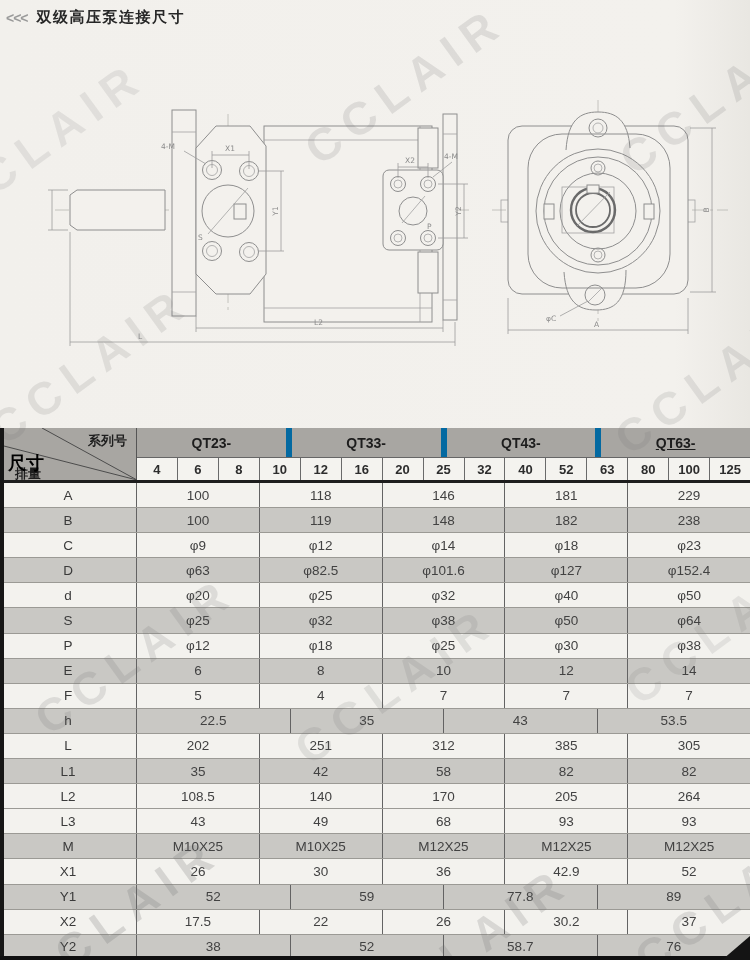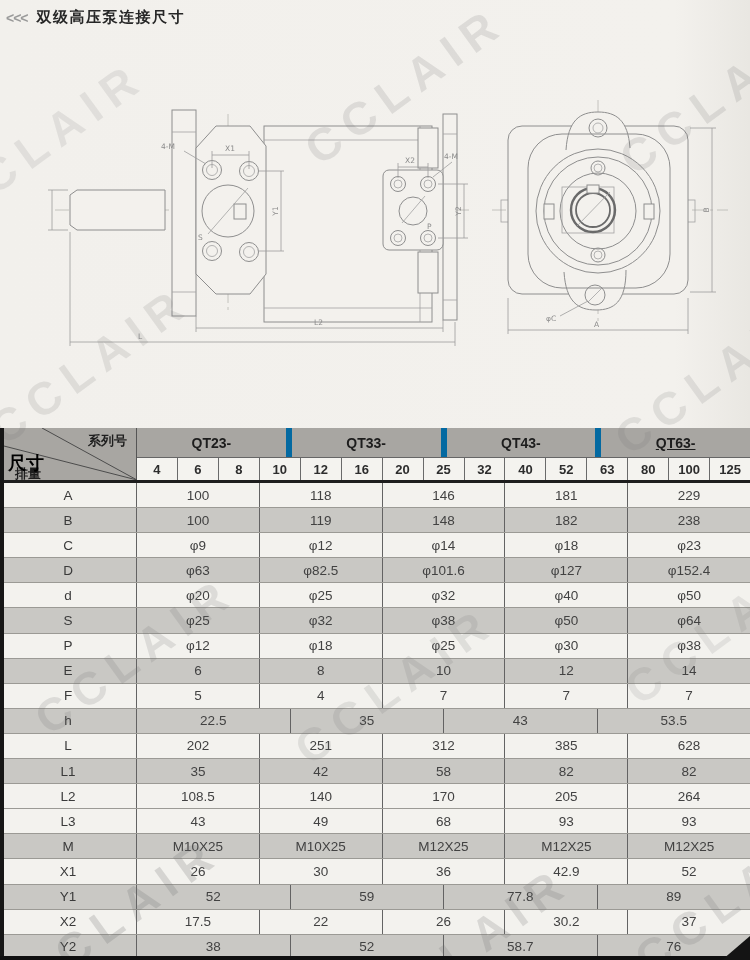--- a/index.html
+++ b/index.html
@@ -279,21 +279,21 @@
           <div class="vc">35</div>
           <div class="vc">43</div>
           <div class="vc">53.5</div>
         </div>
         <div class="trow">
           <div class="pc">L</div>
           <div class="vc">202</div>
           <div class="vc">251</div>
           <div class="vc">312</div>
           <div class="vc">385</div>
-          <div class="vc">628</div>
+          <div class="vc">305</div>
         </div>
         <div class="trow shaded">
           <div class="pc">L1</div>
           <div class="vc">35</div>
           <div class="vc">42</div>
           <div class="vc">58</div>
           <div class="vc">82</div>
           <div class="vc">82</div>
         </div>
         <div class="trow">

